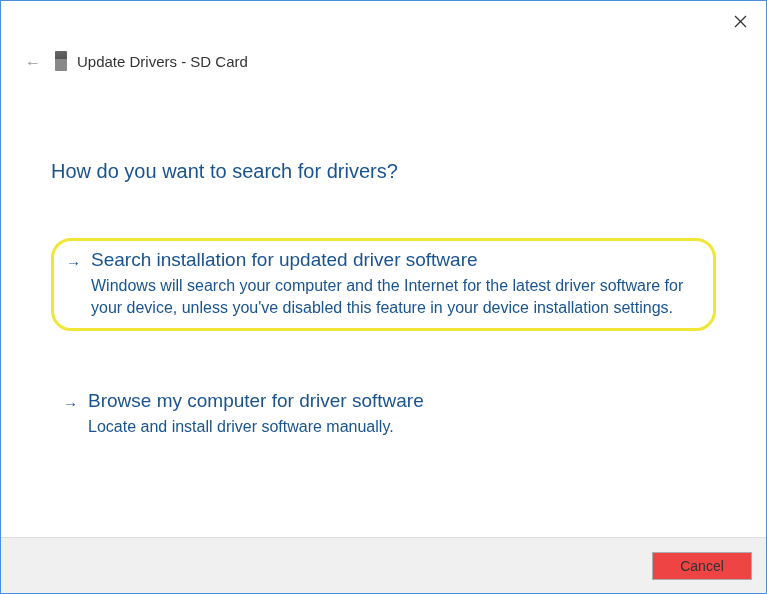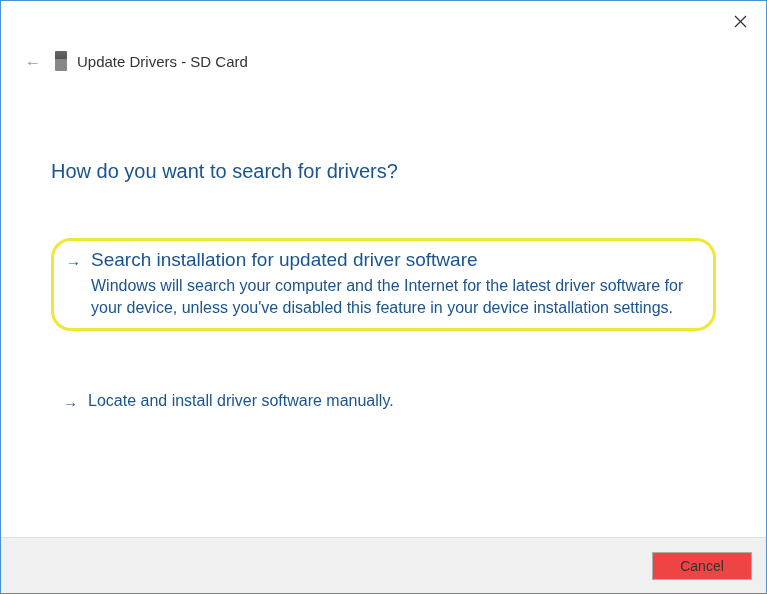--- a/index.html
+++ b/index.html
@@ -146,20 +146,21 @@
     <span class="option-arrow">→</span>
     <div class="option-body">
       <div class="option-title">Search installation for updated driver software</div>
       <div class="option-desc">Windows will search your computer and the Internet for the latest driver software for your device, unless you've disabled this feature in your device installation settings.</div>
     </div>
   </div>
 
   <div class="option">
     <span class="option-arrow">→</span>
     <div class="option-body">
+      <div class="option-title">Browse my computer for driver software</div>
       <div class="option-desc">Locate and install driver software manually.</div>
     </div>
   </div>
 </div>
 
 <div class="footer">
   <button class="cancel-btn">Cancel</button>
 </div>
 
 </body></html>

